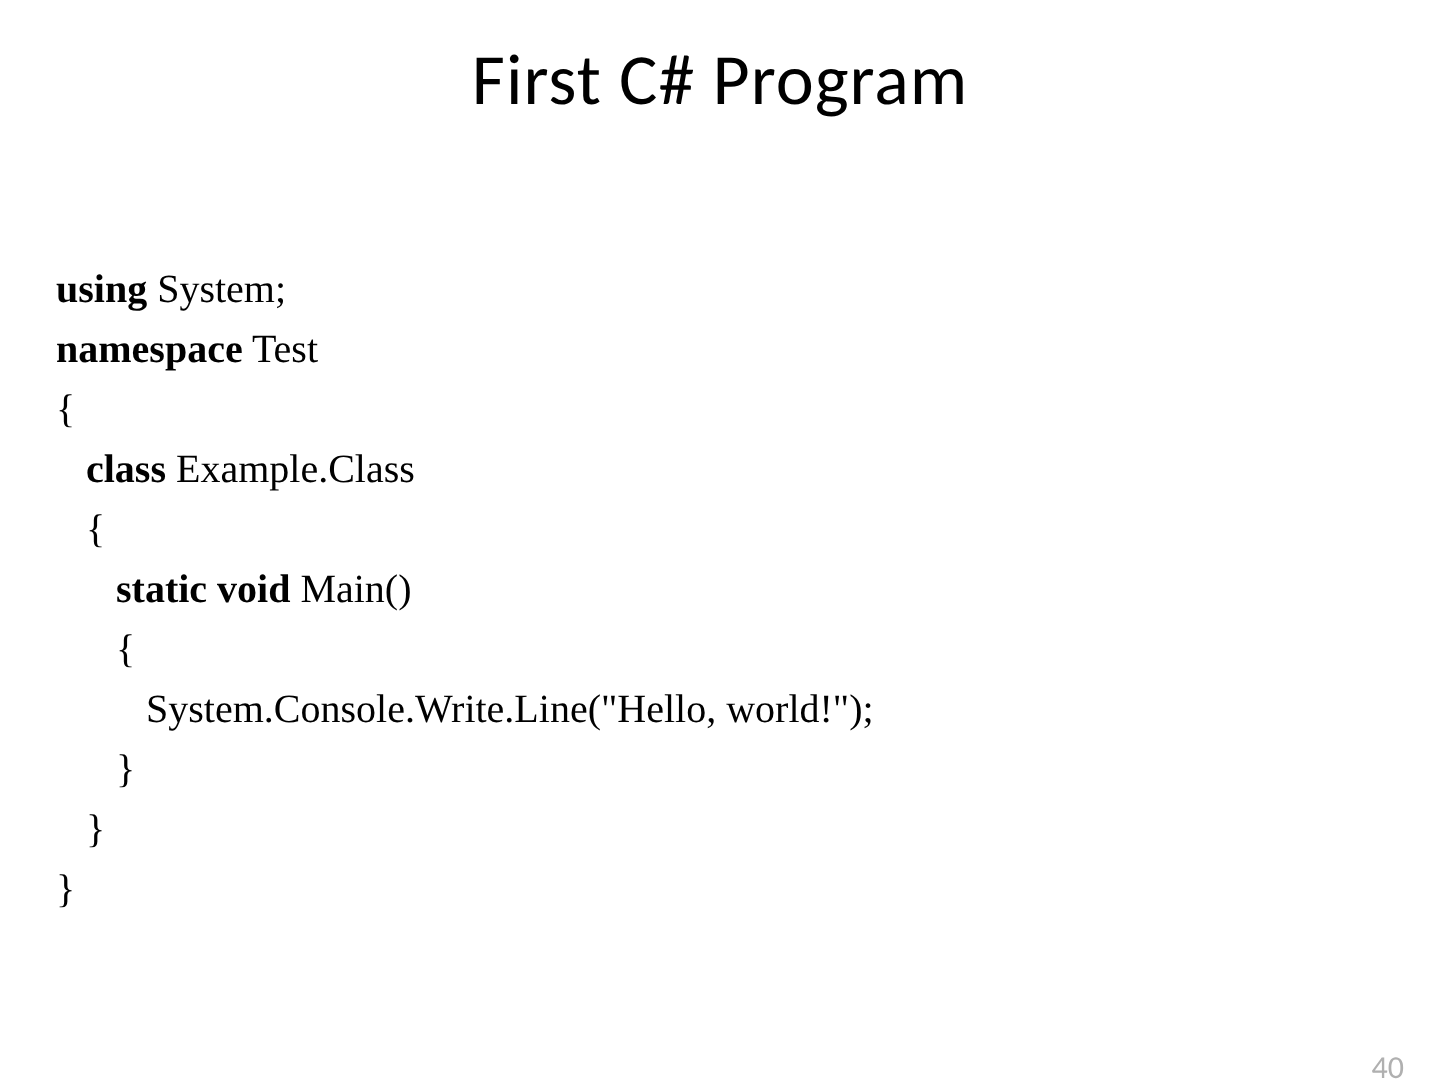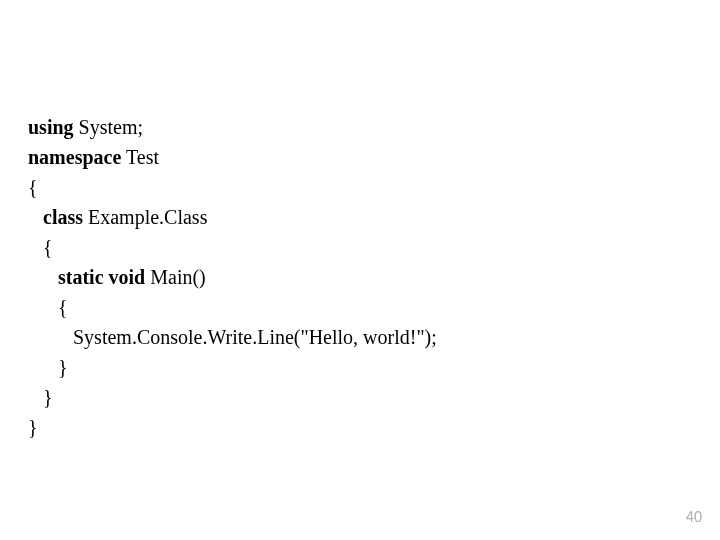--- a/index.html
+++ b/index.html
@@ -43,20 +43,21 @@
     bottom: 14px;
     font-size: 16px;
     color: #b0b0b0;
     font-family: Calibri, Arial, sans-serif;
   }
 </style>
 </head>
 <body>
 
 <div class="slide">
+  <div class="title">First C# Program</div>
 
   <div class="code-block"><span class="kw">using</span><span> System;</span>
 <span class="kw">namespace</span><span> Test</span>
 <span>{</span>
 <span>   </span><span class="kw">class</span><span> Example.Class</span>
 <span>   {</span>
 <span>      </span><span class="kw">static void</span><span> Main()</span>
 <span>      {</span>
 <span>         System.Console.Write.Line("Hello, world!");</span>
 <span>      }</span>

